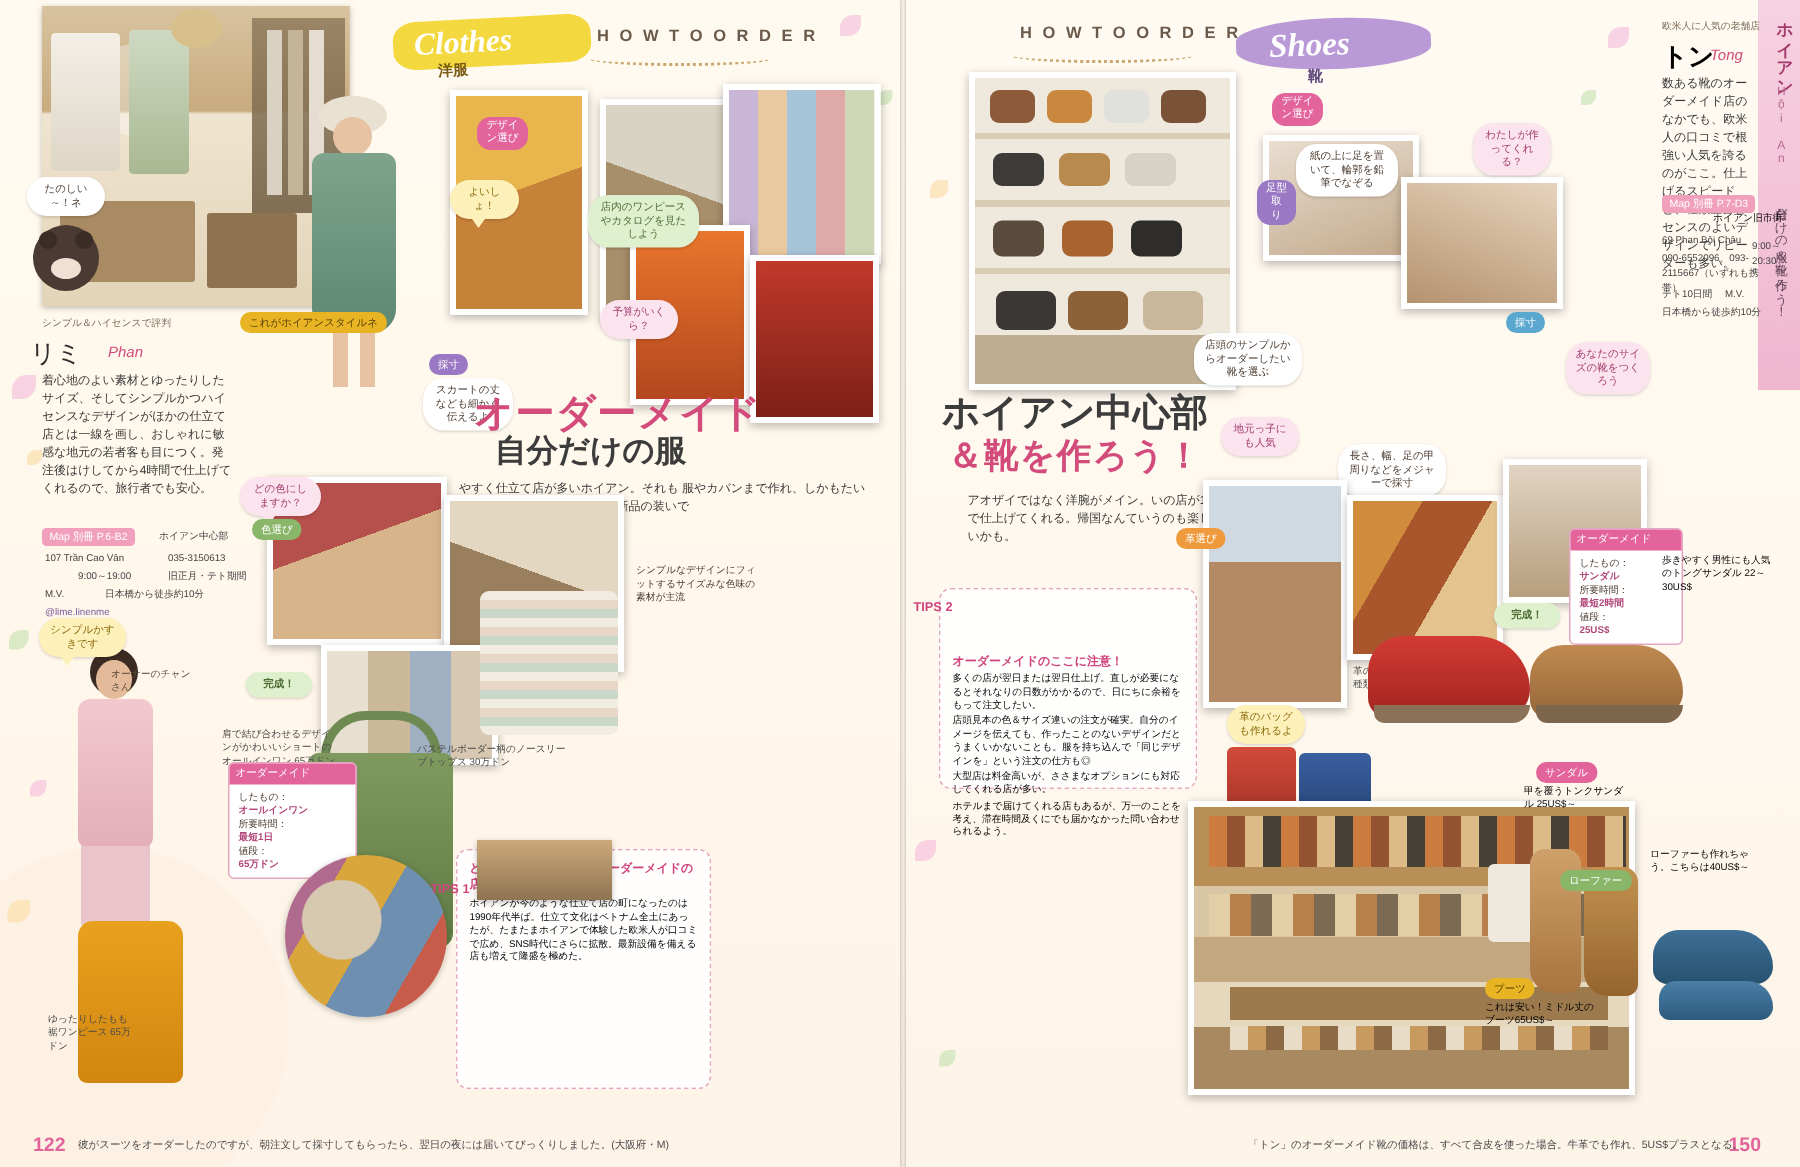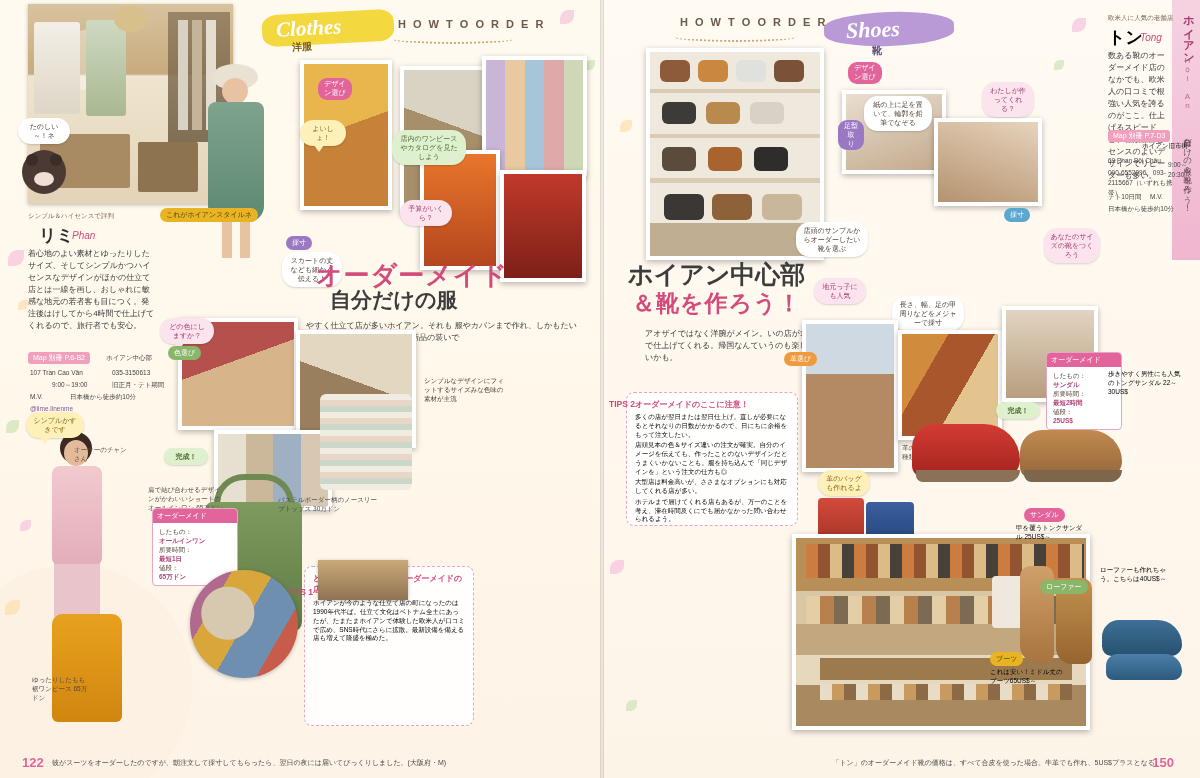--- a/index.html
+++ b/index.html
@@ -146,21 +146,21 @@
     <div class="tag pk" style="left:318px;top:78px;width:34px;text-align:center;line-height:1.25;">デザイン選び</div>
     <div class="tag pu" style="left:286px;top:236px;">採寸</div>
     <div class="bubble" style="left:282px;top:252px;width:60px;">スカートの丈なども細かく伝えるよ</div>
 
     <div class="headline" style="position:absolute;left:316px;top:258px;font-size:26px;">オーダーメイド</div>
     <div class="headline-sub" style="position:absolute;left:330px;top:286px;font-size:21px;color:#3c3c3c;">自分だけの服</div>
     <div class="jbody" style="position:absolute;left:306px;top:320px;width:272px;">やすく仕立て店が多いホイアン。それも 服やカバンまで作れ、しかもたいてい初日に注文し、最終日は新品の装いで</div>
 
     <div class="tiny" style="position:absolute;left:28px;top:212px;color:#7a6a55;">シンプル＆ハイセンスで評判</div>
     <div class="tag ye" style="left:160px;top:208px;">これがホイアンスタイルネ</div>
-    <div style="position:absolute;left:39px;top:224px;font-size:17px;font-weight:bold;color:#2f2f2f;">リミ</div>
+    <div style="position:absolute;left:20px;top:224px;font-size:17px;font-weight:normal;color:#2f2f2f;">リミ</div>
     <div style="position:absolute;left:72px;top:230px;font-size:10px;color:#d24b7a;font-style:italic;">Phan</div>
     <div class="jbody" style="position:absolute;left:28px;top:248px;width:128px;">着心地のよい素材とゆったりしたサイズ、そしてシンプルかつハイセンスなデザインがほかの仕立て店とは一線を画し、おしゃれに敏感な地元の若者客も目につく。発注後はけしてから4時間で仕上げてくれるので、旅行者でも安心。</div>
     <div class="mapbar" style="position:absolute;left:28px;top:352px;">Map 別冊 P.6-B2</div>
     <div class="tiny" style="position:absolute;left:106px;top:354px;color:#444;">ホイアン中心部</div>
     <div class="infoline" style="position:absolute;left:30px;top:368px;">107 Trần Cao Vân</div>
     <div class="infoline" style="position:absolute;left:112px;top:368px;">035-3150613</div>
     <div class="infoline" style="position:absolute;left:52px;top:380px;">9:00～19:00</div>
     <div class="infoline" style="position:absolute;left:112px;top:380px;">旧正月・テト期間</div>
     <div class="infoline" style="position:absolute;left:30px;top:392px;">M.V.</div>
     <div class="infoline" style="position:absolute;left:70px;top:392px;">日本橋から徒歩約10分</div>
@@ -292,21 +292,21 @@
     <div class="photo wb" style="left:400px;top:306px;width:96px;height:96px;
       background-image:linear-gradient(180deg,#e1d4c2,#b79e7e);"></div>
     <div class="tag or" style="left:182px;top:352px;">革選び</div>
     <div class="tiny" style="position:absolute;left:300px;top:444px;width:84px;color:#4a4a4a;">革の縫切れの束から、革の種類や色を指定</div>
     <div class="tiny" style="position:absolute;left:452px;top:352px;width:68px;color:#4a4a4a;">オーナーのアァ・ティ・ミン・グエットさん</div>
     <div class="bubble green" style="left:394px;top:402px;width:44px;font-weight:bold;">完成！</div>
     <div class="bubble yellow" style="left:216px;top:470px;width:52px;">革のバッグも作れるよ</div>
 
     <div class="tips-box" style="left:24px;top:392px;width:172px;height:134px;">
       <div class="tips-ttl" style="position:absolute;left:-18px;top:6px;">TIPS 2</div>
-      <div style="color:#d0457e;font-weight:bold;font-size:8px;margin-bottom:3px;">オーダーメイドのここに注意！</div>
+      <div style="color:#d0457e;font-weight:bold;font-size:8px;margin-bottom:3px;margin-top:36px;">オーダーメイドのここに注意！</div>
       <div class="tiny" style="margin-bottom:2px;">多くの店が翌日または翌日仕上げ。直しが必要になるとそれなりの日数がかかるので、日にちに余裕をもって注文したい。</div>
       <div class="tiny" style="margin-bottom:2px;">店頭見本の色＆サイズ違いの注文が確実。自分のイメージを伝えても、作ったことのないデザインだとうまくいかないことも。服を持ち込んで「同じデザインを」という注文の仕方も◎</div>
       <div class="tiny" style="margin-bottom:2px;">大型店は料金高いが、ささまなオプションにも対応してくれる店が多い。</div>
       <div class="tiny">ホテルまで届けてくれる店もあるが、万一のことを考え、滞在時間及くにでも届かなかった問い合わせられるよう。</div>
     </div>
 
     <div class="photo" style="left:212px;top:488px;width:108px;height:76px;background:transparent;box-shadow:none;">
       <div style="position:absolute;left:4px;top:10px;width:46px;height:56px;background:linear-gradient(180deg,#d24a3a,#9c2f24);border-radius:4px;"></div>
       <div style="position:absolute;left:52px;top:14px;width:48px;height:52px;background:linear-gradient(180deg,#3a5fa0,#23406f);border-radius:4px;"></div>
     </div>

